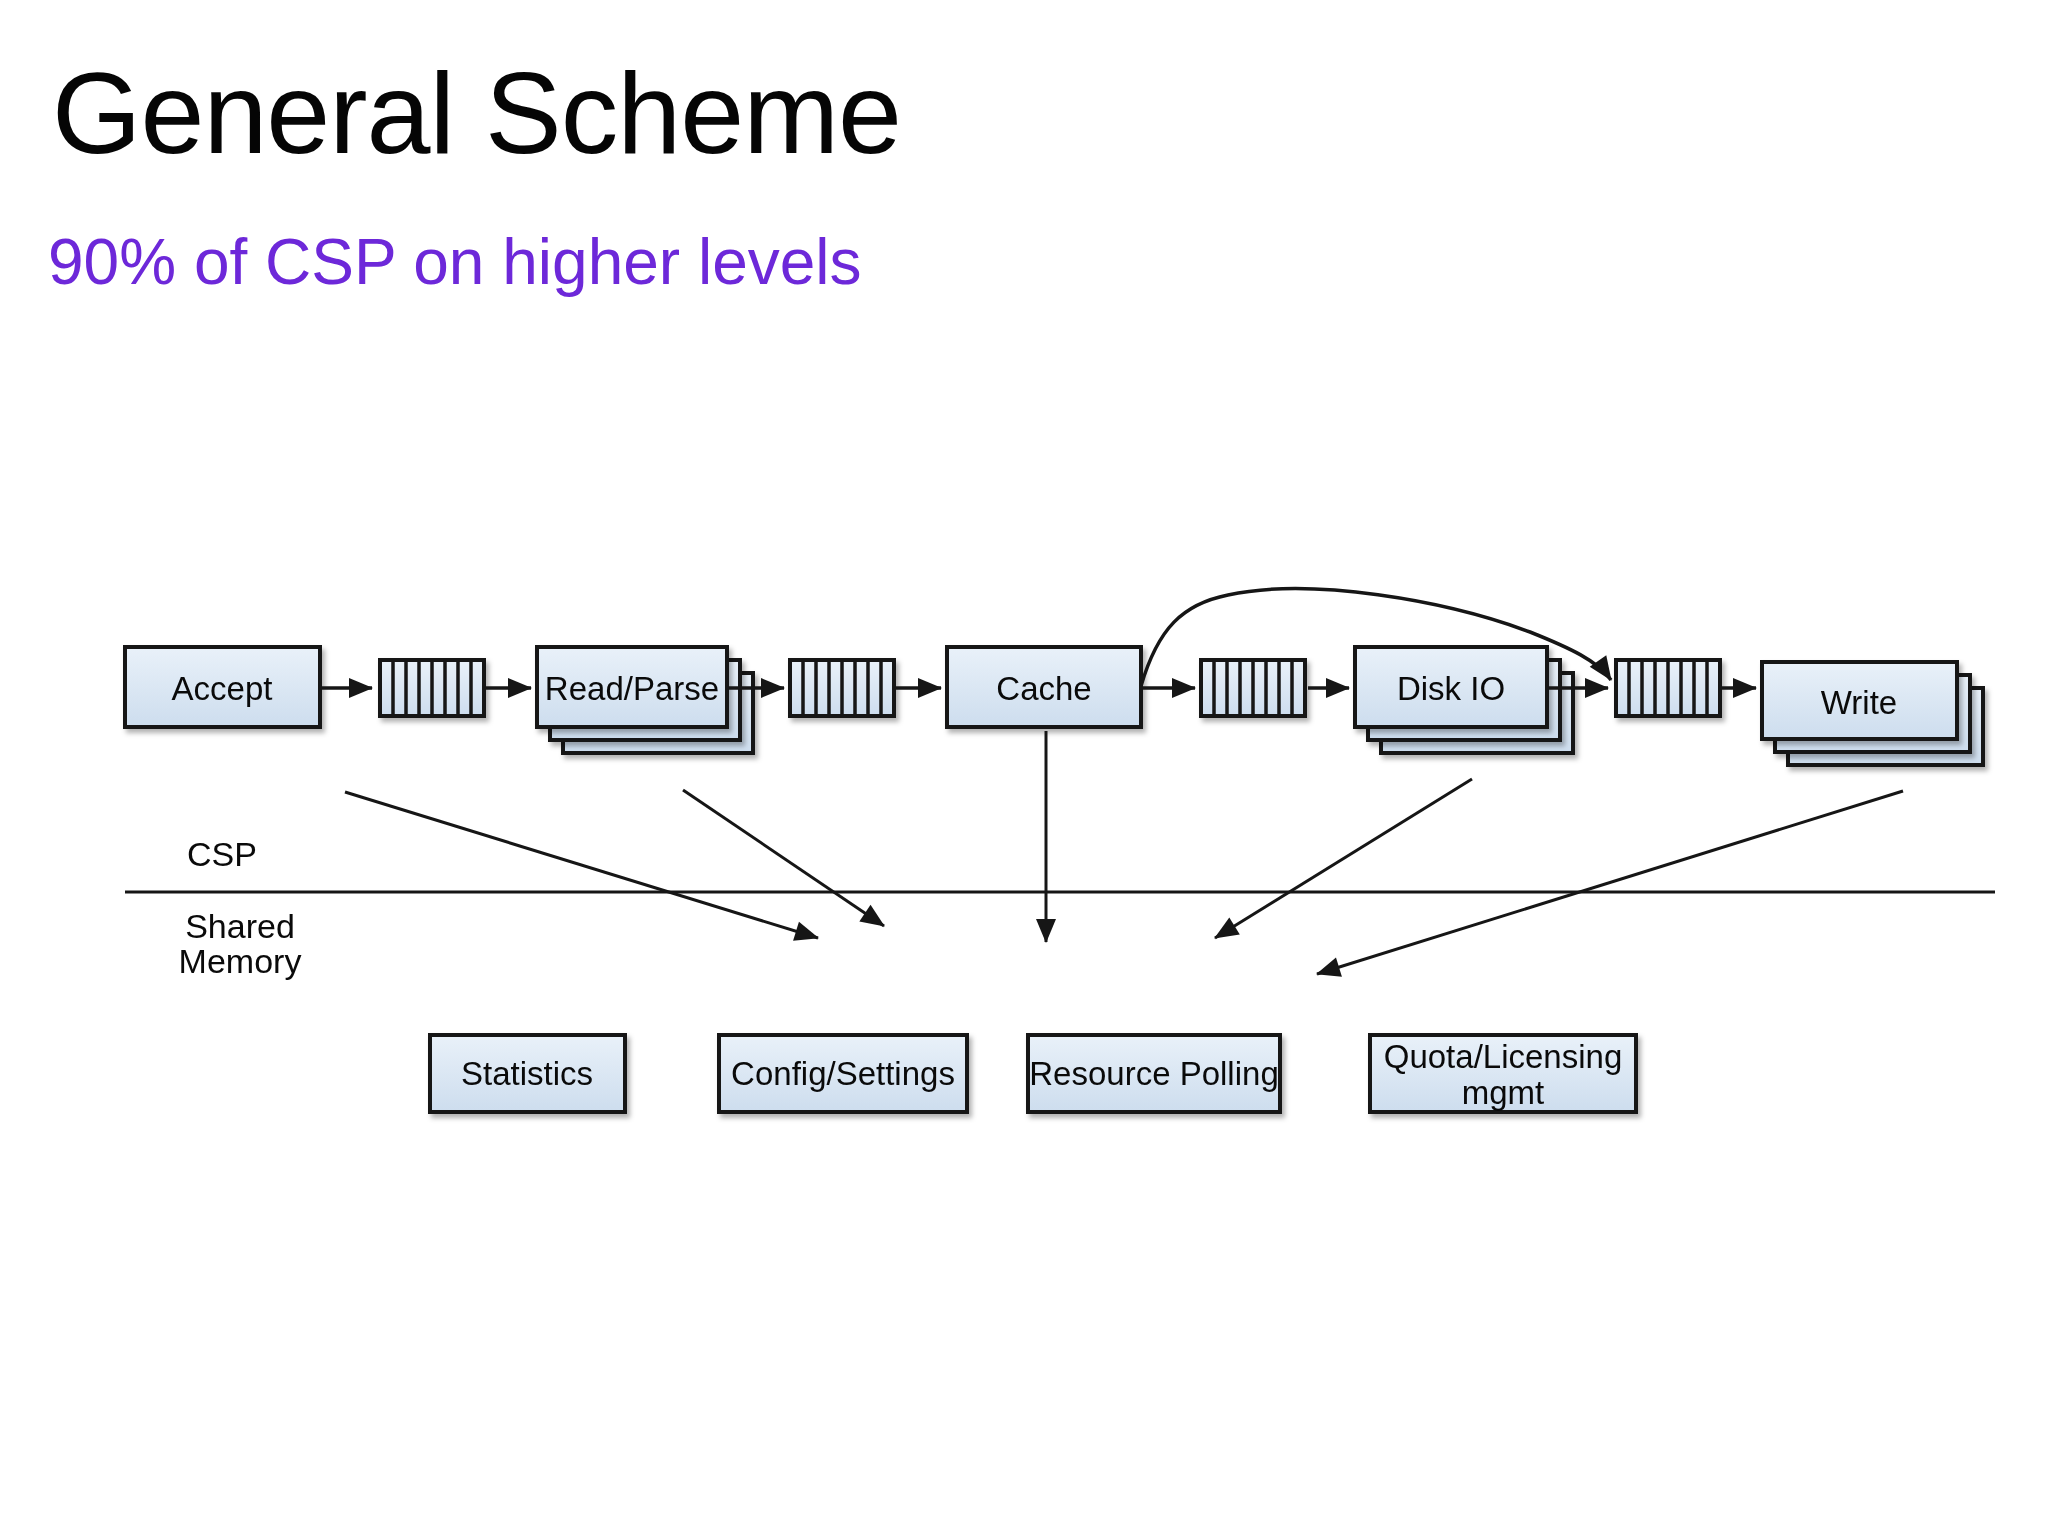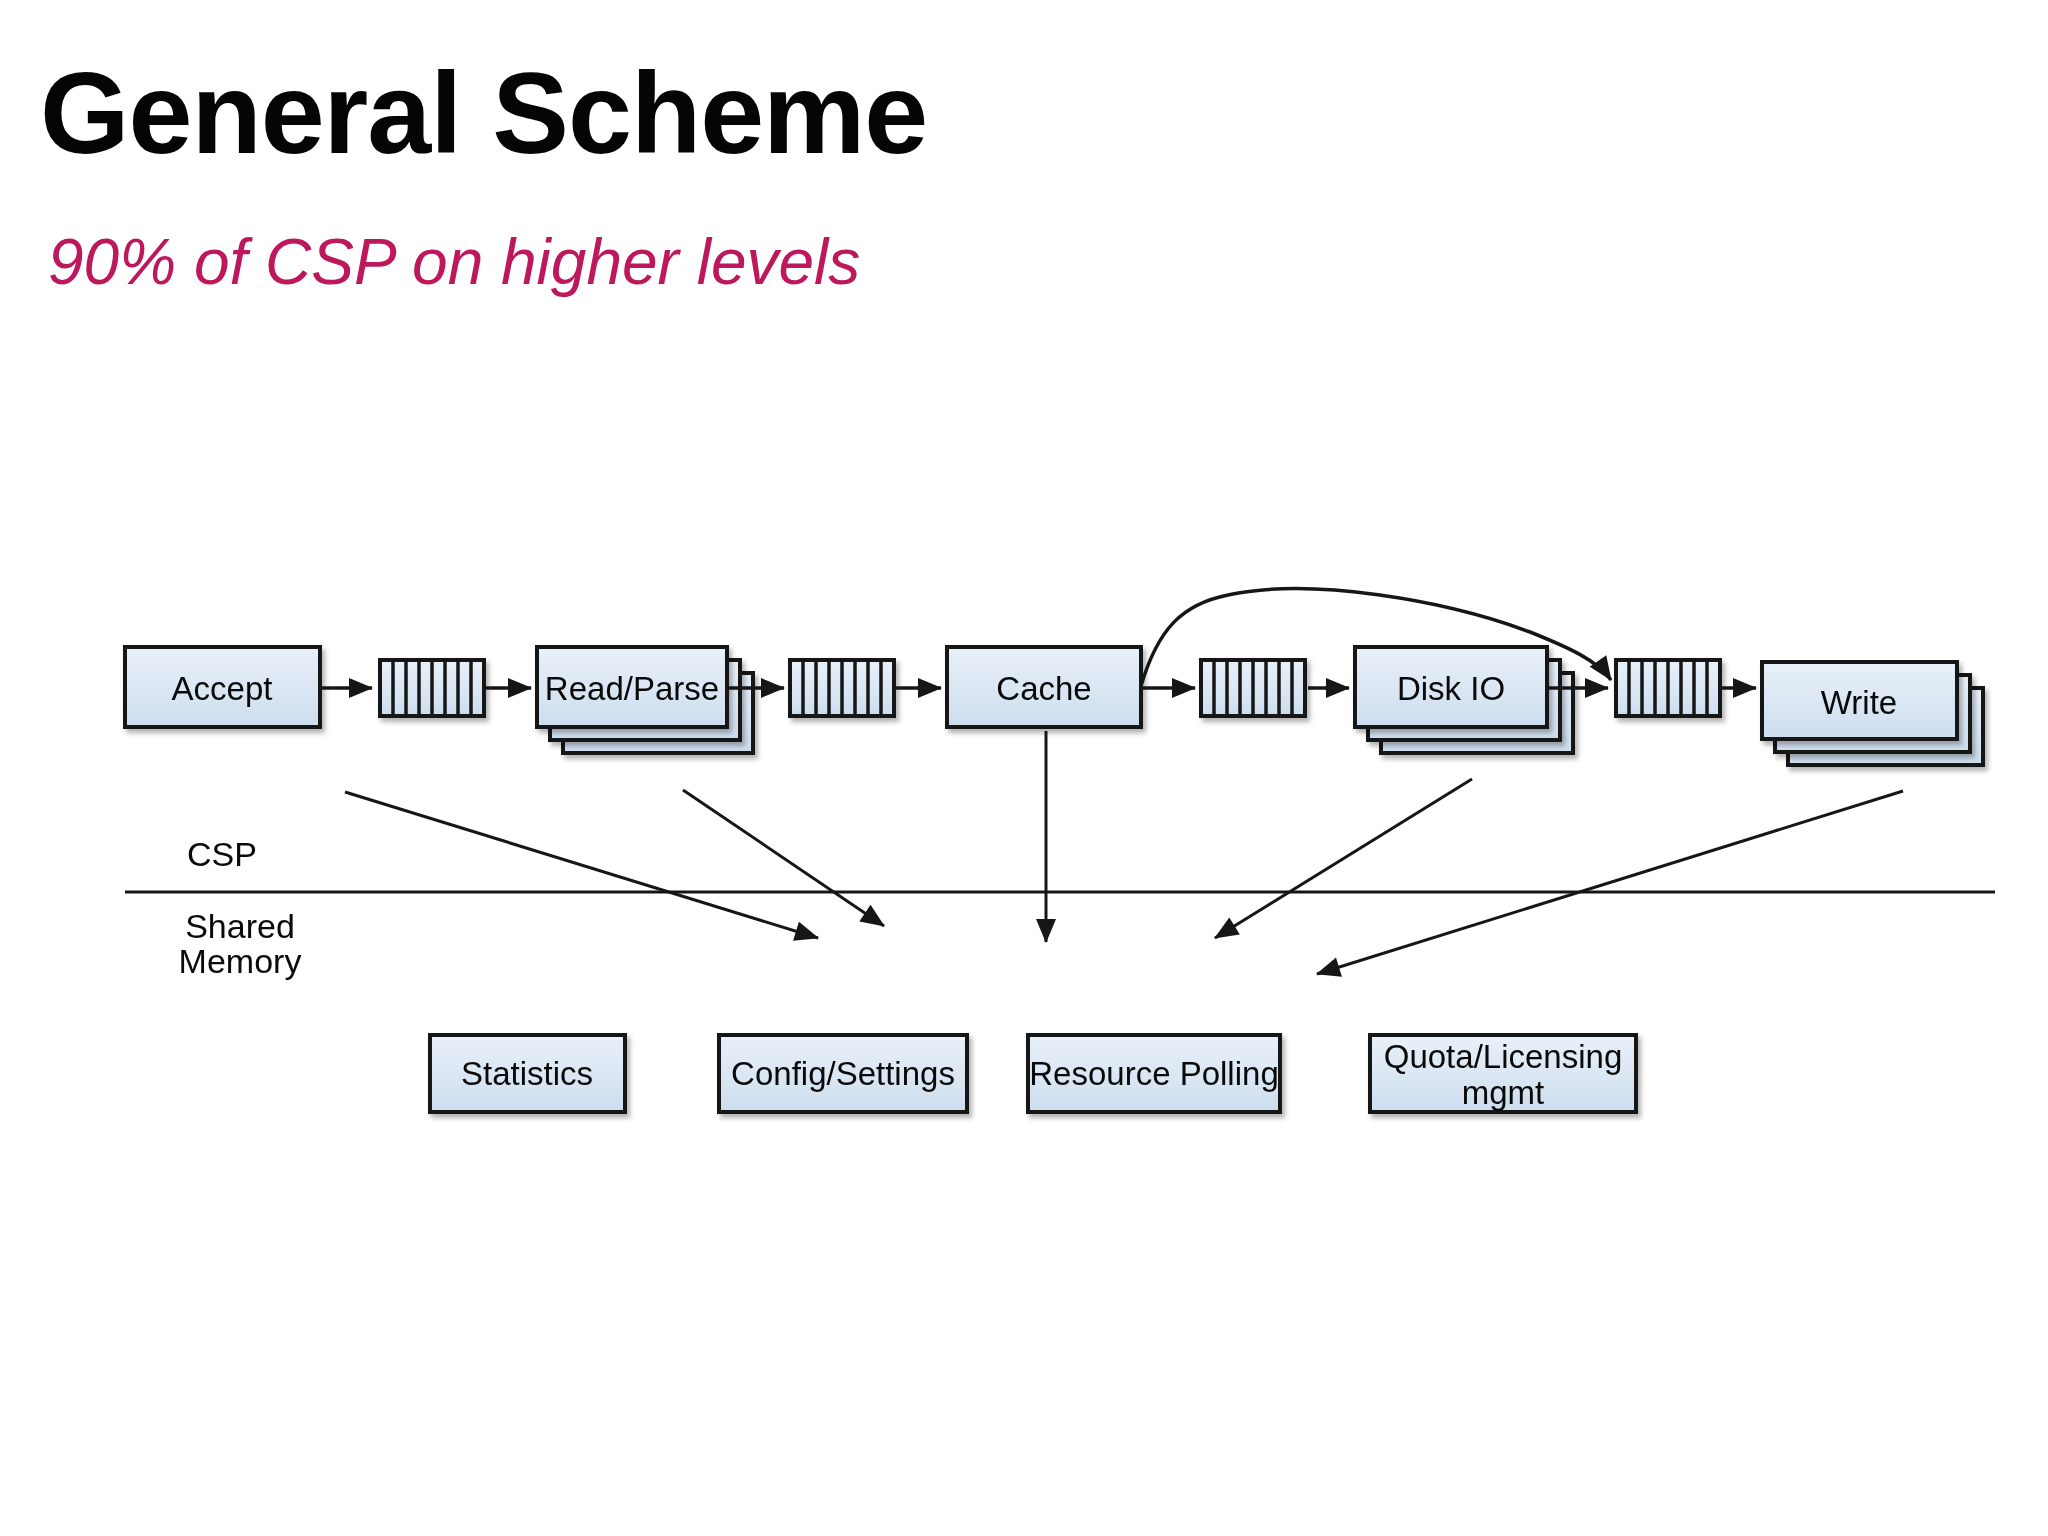--- a/index.html
+++ b/index.html
@@ -1,28 +1,27 @@
 <!DOCTYPE html>
 <html><head>
 <meta charset="utf-8">
 <style>
   html,body{margin:0;padding:0;}
   body{
     width:2048px;height:1536px;background:#ffffff;overflow:hidden;position:relative;
     font-family:"Liberation Sans", sans-serif;color:#000;
   }
   .title{
-    position:absolute;left:40px;top:56px;
+    position:absolute;left:52px;top:56px;
     font-size:115px;line-height:1.0;letter-spacing:-1px;color:#050505;
     white-space:nowrap;
-    font-weight:bold;
   }
   .subtitle{
     position:absolute;left:48px;top:224px;
-    font-size:64px;line-height:76px;color:#be185d;white-space:nowrap;font-style:italic;
+    font-size:64px;line-height:76px;color:#6d28d9;white-space:nowrap;
   }
   svg{position:absolute;left:0;top:0;}
   .shadowed{filter:url(#soft);}
   .boxlabel{font-family:"Liberation Sans",sans-serif;font-size:33px;fill:#0a0a0a;}
   .layerlabel{font-family:"Liberation Sans",sans-serif;font-size:34px;fill:#0a0a0a;}
   .flow{stroke:#161616;stroke-width:3.5;fill:none;}
   .thin{stroke:#161616;stroke-width:3;fill:none;}
 </style>
 </head>
 <body>

